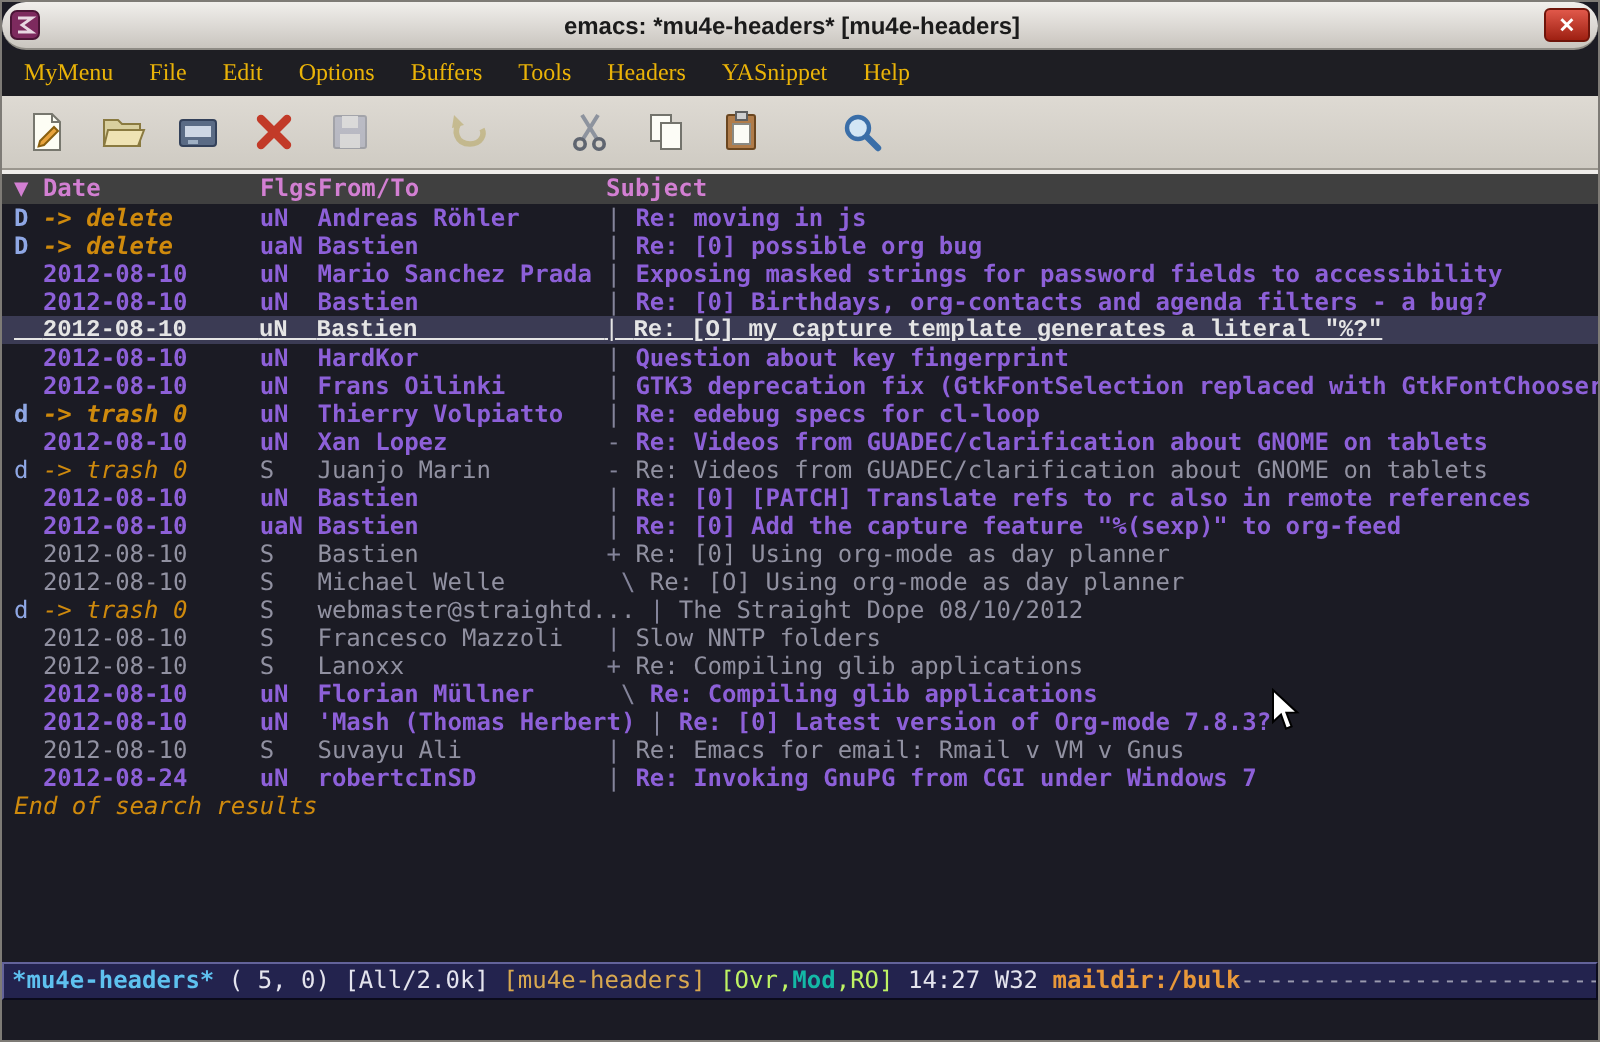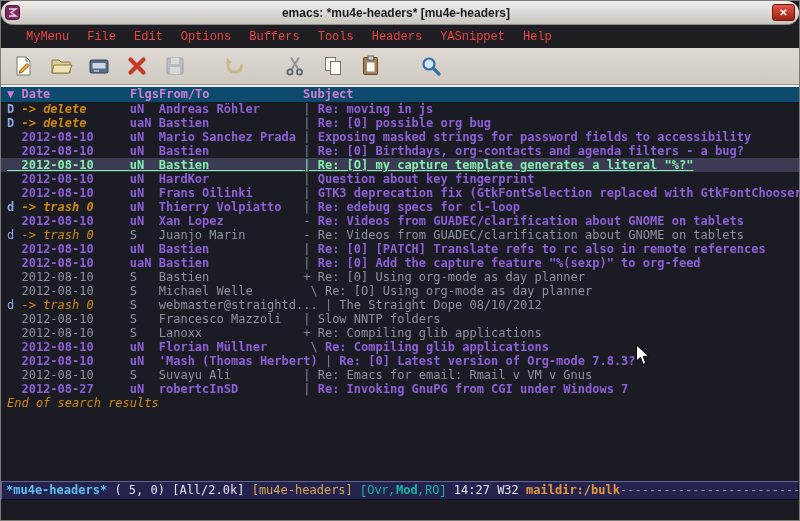--- a/index.html
+++ b/index.html
@@ -22,65 +22,65 @@
   .titlebar .title { flex:1; text-align:center; font-size:12px; font-weight:bold; color:#1b1b1b;
     white-space:nowrap; overflow:hidden; }
   .close-btn {
     width:23px; height:17px; flex:none; display:flex; align-items:center; justify-content:center;
     background:linear-gradient(#e0584a, #9e2012); border:1px solid #6e150b; border-radius:3px;
     color:#ffffff; font-size:10px; font-weight:bold; cursor:pointer;
   }
   
   .menubar {
     height:23px; flex:none; display:flex; align-items:center;
-    background:#1e1e23; padding:0 16px;
-    font-family:Liberation Mono, monospace; font-size:12px; color:#ef4444;
+    background:#1e1e23; padding:0 2px;
+    font-family:Liberation Serif, serif; font-size:12px; color:#eab308;
   }
   .menu-item { padding:3px 9px; white-space:nowrap; }
   
   .toolbar {
     height:37px; flex:none; display:flex; align-items:center;
     background:linear-gradient(#dedad3, #cfcbc3);
     border-bottom:1px solid #9a968e; padding:0 8px; gap:10px;
   }
   .tb { width:28px; height:28px; border:none; background:transparent; padding:2px; cursor:pointer; }
   .tb svg { width:24px; height:24px; display:block; }
   .tb.disabled { opacity:.38; }
   .tb-sep { width:12px; height:24px; flex:none; }
   .frame-sep { height:2px; flex:none; background:#efedea; }
   
   .buffer { flex:1; overflow:hidden; background:#1b1b24; font-size:12px; }
   .header-line {
     height:15px; line-height:15px; white-space:pre; padding-left:6px;
-    background:#0c4a6e; color:#d27fd2; font-weight:bold;
+    background:#404040; color:#d27fd2; font-weight:bold;
   }
   .hc { display:inline-block; vertical-align:top; }
   .hc-date { width:123px; } .hc-flags { width:29px; } .hc-from { width:144px; }
   .row { height:14px; line-height:14px; white-space:pre; padding-left:6px; }
   .row span { white-space:pre; }
   .unread { color:#8d60d8; font-weight:bold; }
   .read   { color:#9191a1; font-weight:normal; }
   .unread .c-sep, .read .c-sep { color:#84849a; font-weight:normal; }
   .c-mark { color:#8fa7e4; }
   .c-date.marked { color:#cf8a0d; font-style:italic; }
-  .row.current { background:#3b3b54; color:#86efac; font-weight:bold; text-decoration:underline; }
+  .row.current { background:#3b3b54; color:#e5e5e5; font-weight:bold; text-decoration:underline;font-family:Liberation Mono, monospace; }
   .row.current span { color:inherit !important; font-style:normal; }
   .end-line { color:#cf8a0d; font-style:italic; font-weight:normal; }
   
   .modeline {
     height:19px; flex:none; white-space:pre; overflow:hidden;
     background:#23234e; line-height:17px; font-size:12px; padding-left:4px;
     border-top:1px solid #63639a; border-left:1px solid #63639a;
     border-bottom:1px solid #0b0b1c; border-right:1px solid #0b0b1c;
     color:#e4e4ee;
   }
   .ml-buffer  { color:#5ec1ef; font-weight:bold; }
   .ml-plain   { color:#e4e4ee; }
   .ml-mode    { color:#d8a850; }
-  .ml-ovr, .ml-ro { color:#14b8a6;font-family:Liberation Mono, monospace; }
+  .ml-ovr, .ml-ro { color:#bef264; }
   .ml-mod     { color:#14b8a6; font-weight:bold; }
   .ml-maildir { color:#e8983a; font-weight:bold; }
   .ml-fill    { color:#9a9aae; }
   
   .minibuffer { height:20px; flex:none; background:#1b1b24; }
   
   .mouse-cursor { position:absolute; left:634px; top:343px; pointer-events:none; }
 </style>
 </head>
 <body>
@@ -198,21 +198,21 @@
         <div class="row unread"><span class="c-mark">  </span><span class="c-date">2012-08-10     </span><span class="c-flags">uN  </span><span class="c-from">Bastien             </span><span class="c-sep">| </span><span class="c-subject">Re: [0] [PATCH] Translate refs to rc also in remote references</span></div>
         <div class="row unread"><span class="c-mark">  </span><span class="c-date">2012-08-10     </span><span class="c-flags">uaN </span><span class="c-from">Bastien             </span><span class="c-sep">| </span><span class="c-subject">Re: [0] Add the capture feature "%(sexp)" to org-feed</span></div>
         <div class="row read"><span class="c-mark">  </span><span class="c-date">2012-08-10     </span><span class="c-flags">S   </span><span class="c-from">Bastien             </span><span class="c-sep">+ </span><span class="c-subject">Re: [0] Using org-mode as day planner</span></div>
         <div class="row read"><span class="c-mark">  </span><span class="c-date">2012-08-10     </span><span class="c-flags">S   </span><span class="c-from">Michael Welle       </span><span class="c-sep"> \ </span><span class="c-subject">Re: [O] Using org-mode as day planner</span></div>
         <div class="row read"><span class="c-mark">d </span><span class="c-date marked">-&gt; trash 0     </span><span class="c-flags">S   </span><span class="c-from">webmaster@straightd... </span><span class="c-sep">| </span><span class="c-subject">The Straight Dope 08/10/2012</span></div>
         <div class="row read"><span class="c-mark">  </span><span class="c-date">2012-08-10     </span><span class="c-flags">S   </span><span class="c-from">Francesco Mazzoli   </span><span class="c-sep">| </span><span class="c-subject">Slow NNTP folders</span></div>
         <div class="row read"><span class="c-mark">  </span><span class="c-date">2012-08-10     </span><span class="c-flags">S   </span><span class="c-from">Lanoxx              </span><span class="c-sep">+ </span><span class="c-subject">Re: Compiling glib applications</span></div>
         <div class="row unread"><span class="c-mark">  </span><span class="c-date">2012-08-10     </span><span class="c-flags">uN  </span><span class="c-from">Florian Müllner     </span><span class="c-sep"> \ </span><span class="c-subject">Re: Compiling glib applications</span></div>
         <div class="row unread"><span class="c-mark">  </span><span class="c-date">2012-08-10     </span><span class="c-flags">uN  </span><span class="c-from">'Mash (Thomas Herbert) </span><span class="c-sep">| </span><span class="c-subject">Re: [0] Latest version of Org-mode 7.8.3?</span></div>
         <div class="row read"><span class="c-mark">  </span><span class="c-date">2012-08-10     </span><span class="c-flags">S   </span><span class="c-from">Suvayu Ali          </span><span class="c-sep">| </span><span class="c-subject">Re: Emacs for email: Rmail v VM v Gnus</span></div>
-        <div class="row unread"><span class="c-mark">  </span><span class="c-date">2012-08-27     </span><span class="c-flags">uN  </span><span class="c-from">robertcInSD         </span><span class="c-sep">| </span><span class="c-subject">Re: Invoking GnuPG from CGI under Windows 7</span></div>
+        <div class="row unread"><span class="c-mark">  </span><span class="c-date">2012-08-24     </span><span class="c-flags">uN  </span><span class="c-from">robertcInSD         </span><span class="c-sep">| </span><span class="c-subject">Re: Invoking GnuPG from CGI under Windows 7</span></div>
       </div>
     <div class="row end-line">End of search results</div>
   </div>
 
   <div class="modeline"><span class="ml-buffer">*mu4e-headers*</span><span class="ml-plain"> ( 5, 0) </span><span class="ml-plain">[All/2.0k] </span><span class="ml-mode">[mu4e-headers] </span><span class="ml-ovr">[Ovr,</span><span class="ml-mod">Mod</span><span class="ml-ro">,RO] </span><span class="ml-plain">14:27 </span><span class="ml-plain">W32 </span><span class="ml-maildir">maildir:/bulk</span><span class="ml-fill">---------------------------</span></div>
 
   <div class="minibuffer"></div>
 
   <svg class="mouse-cursor" width="15" height="22" viewBox="0 0 15 22">
     <path d="M1.5 1 L1.5 17 L5.5 13.3 L8 20.3 L10.8 19.2 L8.2 12.4 L13.6 12.2 Z" fill="#ffffff" stroke="#000000"></path>

